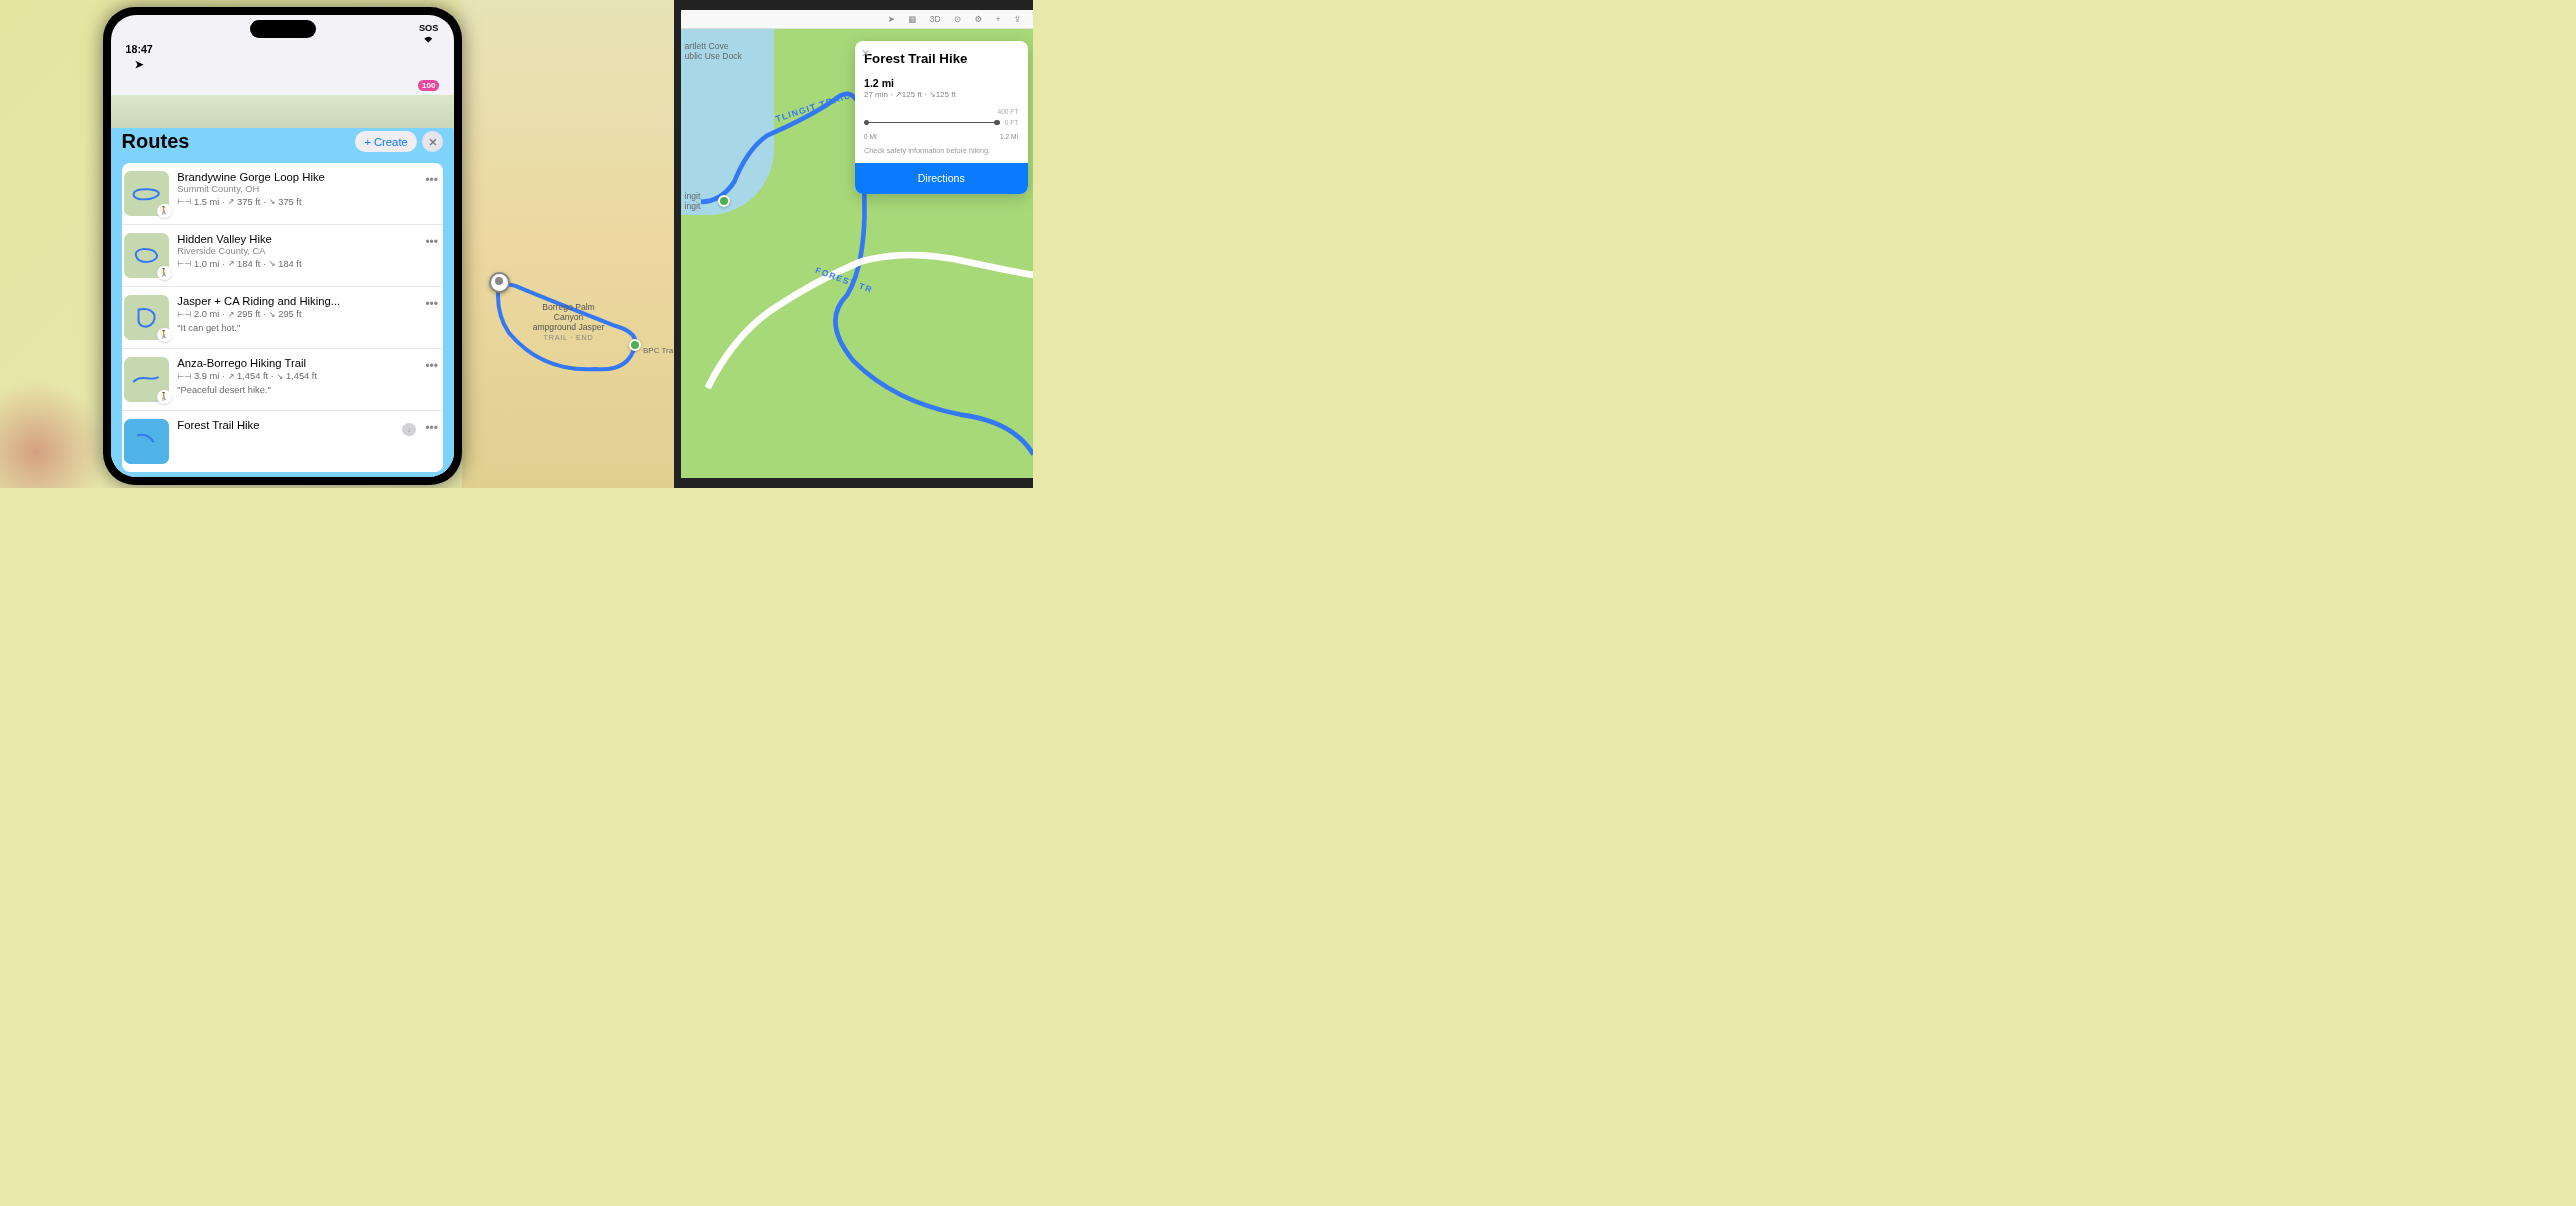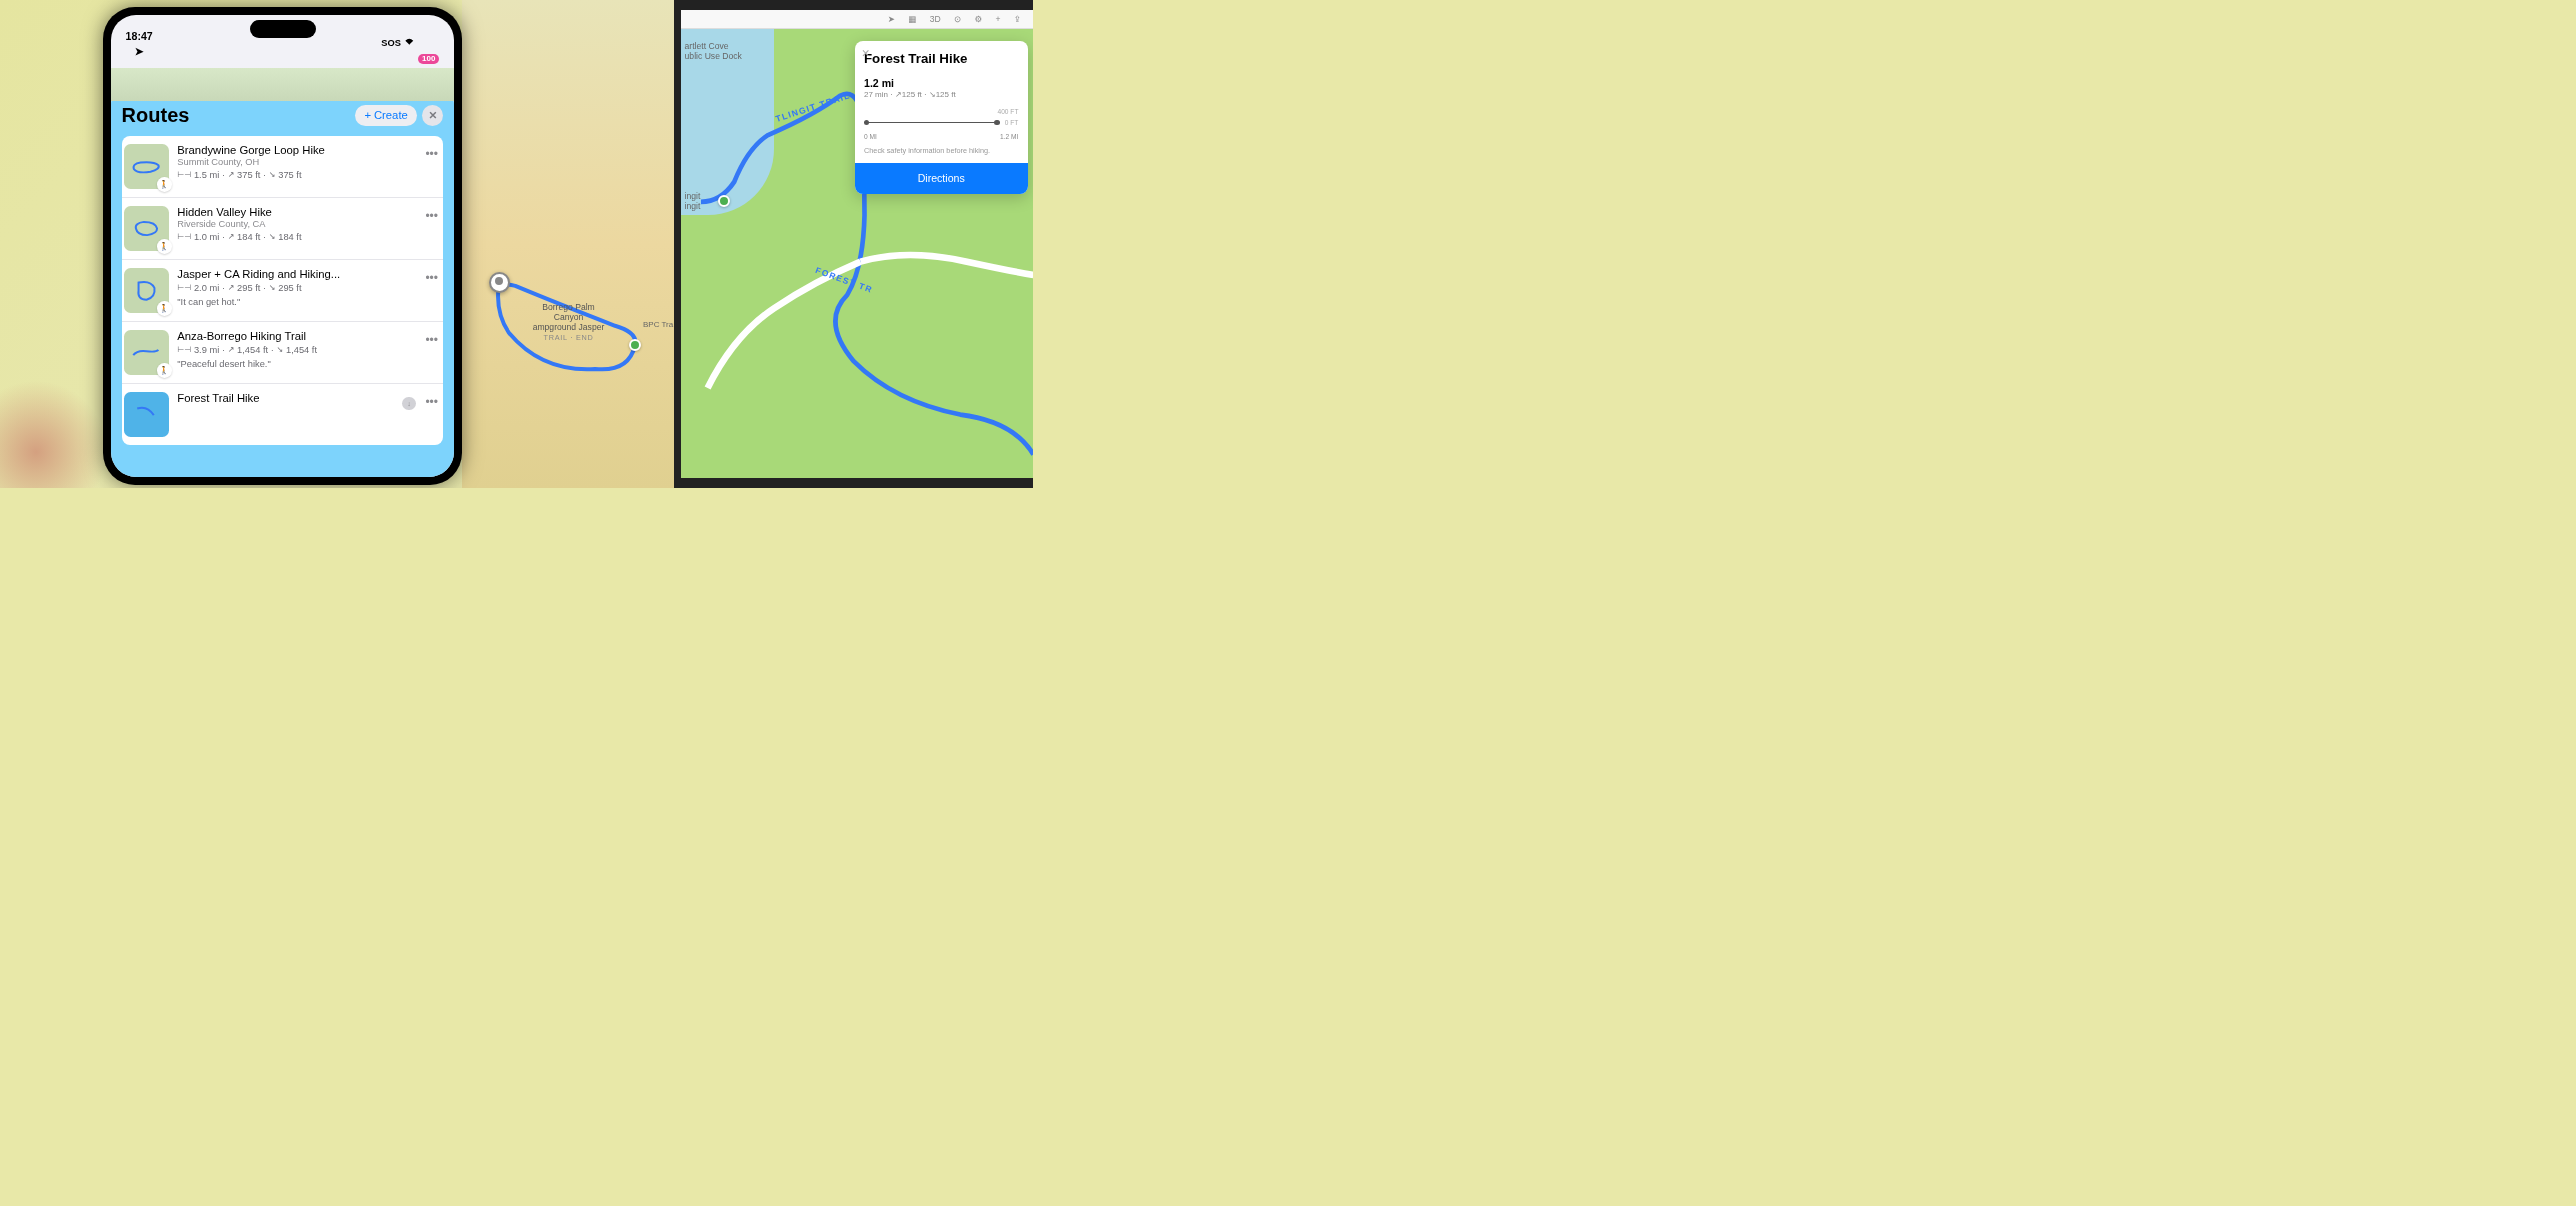--- a/index.html
+++ b/index.html
@@ -51,21 +51,21 @@
 .status-bar {
   display: flex;
   justify-content: space-between;
   align-items: center;
   padding: 8px 14.6px 4px;
   font-size: 10.6px;
   font-weight: 600;
   color: #000;
 }
 .status-left { display:flex; align-items:center; gap:2.7px;flex-direction:column; }
-.status-right { display:flex; align-items:center; gap:3.3px; font-size:9.3px; }
+.status-right { display:flex; align-items:center; gap:3.3px; font-size:9.3px;flex-direction:column; }
 .battery-pill { background:#ec4899; color:#fff; padding:0.7px 4px; border-radius:5.3px; font-size:8px; font-weight:700;margin-top:31px;}
 
 .map-peek {
   height: 33px;
   background: linear-gradient(180deg, #d8e8c8 0%, #c8d8b8 100%);
   position: relative;
 }
 
 .sheet {
   background: #7dd3fc;
@@ -231,21 +231,21 @@
   <div class="pin-circle" style="top:272px; left:26.6px;">
       <div class="pin-inner"></div>
     </div>
   <div class="green-dot" style="top:339px; left:167px;"></div>
   <div class="mid-label" style="top:302px;">
     <div class="place">Borrego Palm</div>
     <div class="place">Canyon</div>
     <div class="place">ampground Jasper</div>
     <div class="se">TRAIL · END</div>
   </div>
-  <div class="ipad-label" style="top:320px; left:181px; font-size:8px;">BPC Tra</div>
+  <div class="ipad-label" style="top:346px; left:181px; font-size:8px;">BPC Tra</div>
 </div>
 
 <div class="iphone">
   <div class="iphone-screen">
     <div class="dynamic-island"></div>
     <div class="status-bar">
       <div class="status-left">
         <span>18:47</span>
         <span>➤</span>
       </div>

